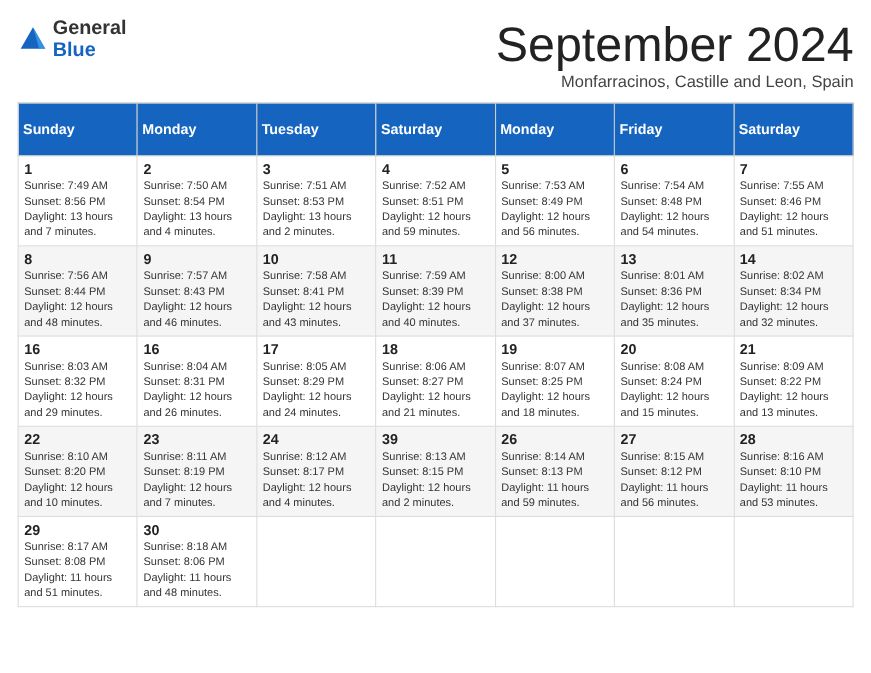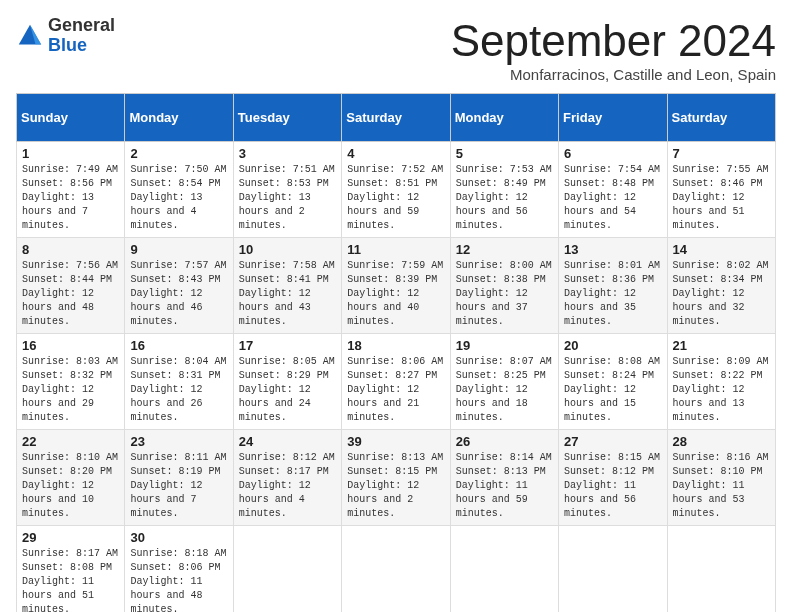--- a/index.html
+++ b/index.html
@@ -74,21 +74,20 @@
       font-size: 13px;
       font-weight: bold;
       color: #222;
       display: block;
       margin-bottom: 2px;
     }
     .day-info {
       font-size: 10px;
       color: #333;
       line-height: 1.4;
-      font-family: Liberation Mono, monospace;
     }
     .empty-cell {
       background: #fff !important;
     }
     tbody tr:nth-child(even) td.empty-cell {
       background: #f5f5f5 !important;
     }
   </style>
 </head>
 <body>

